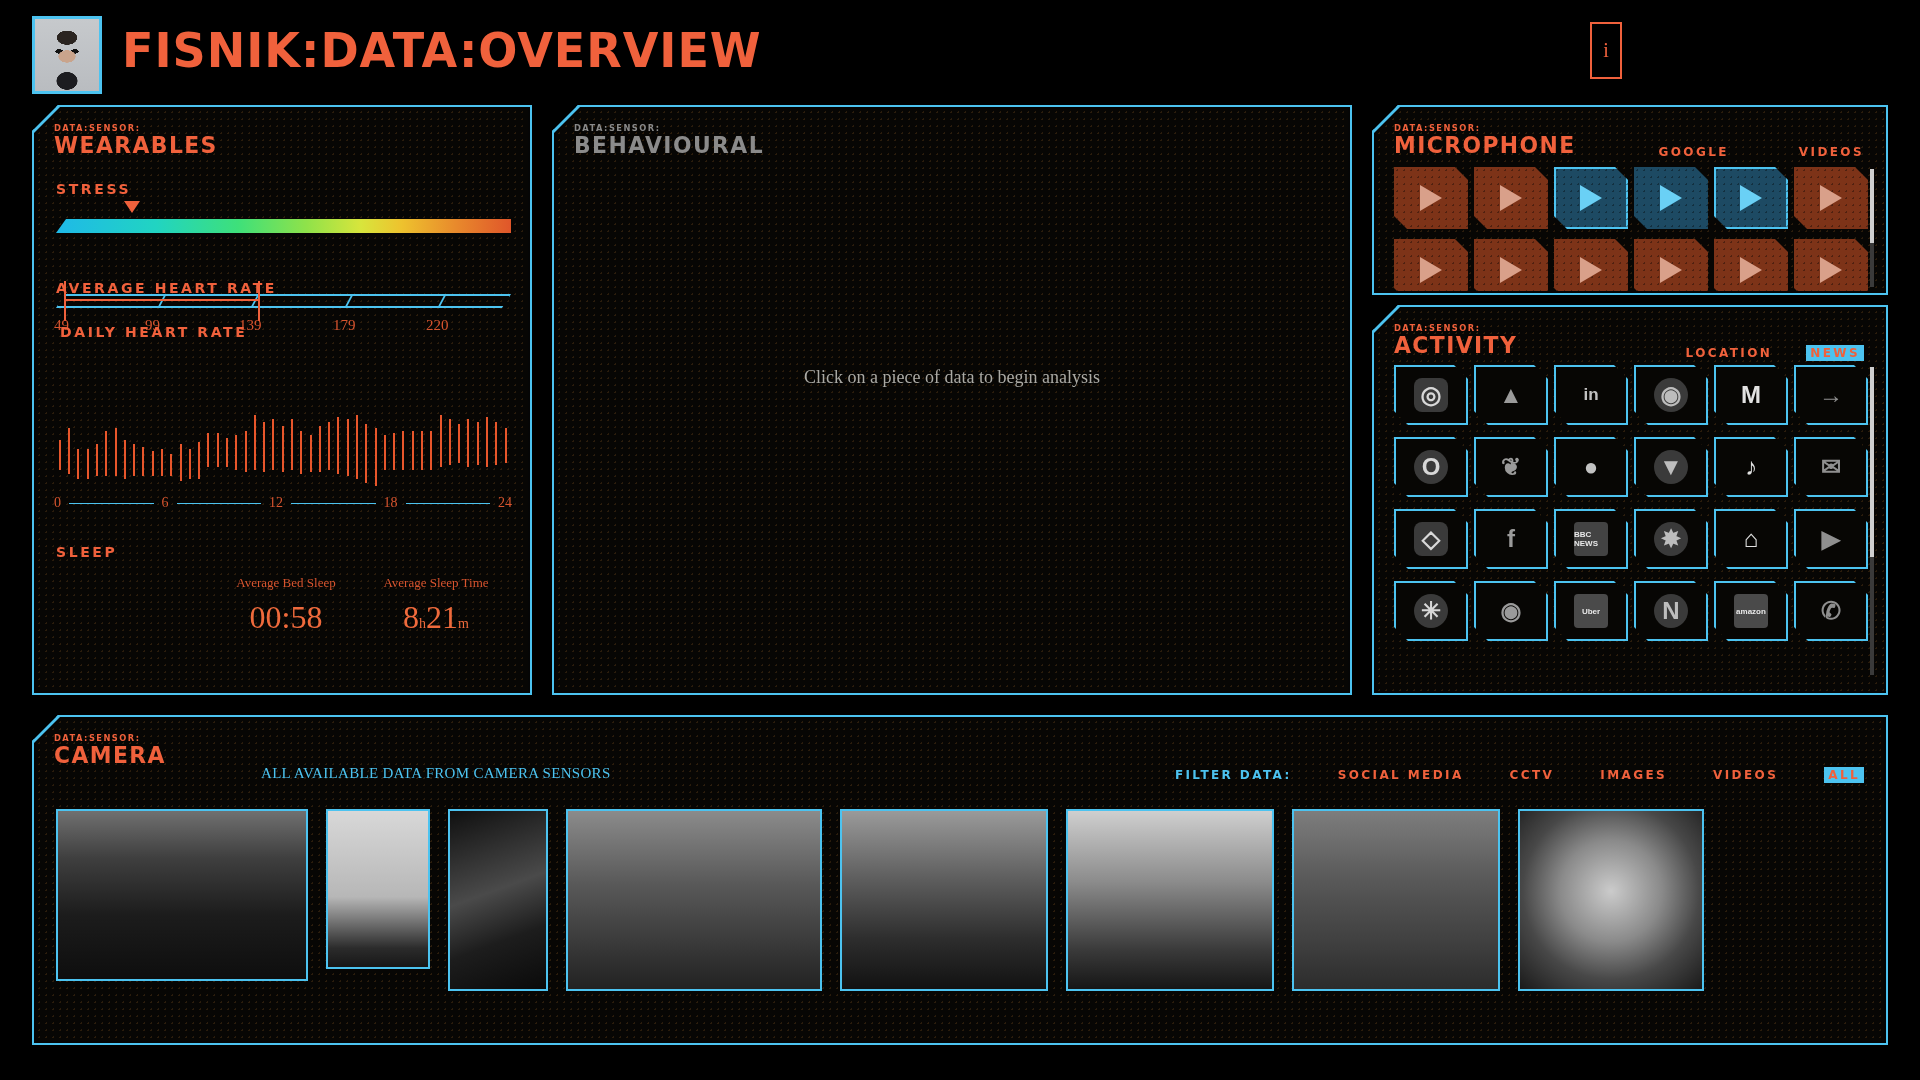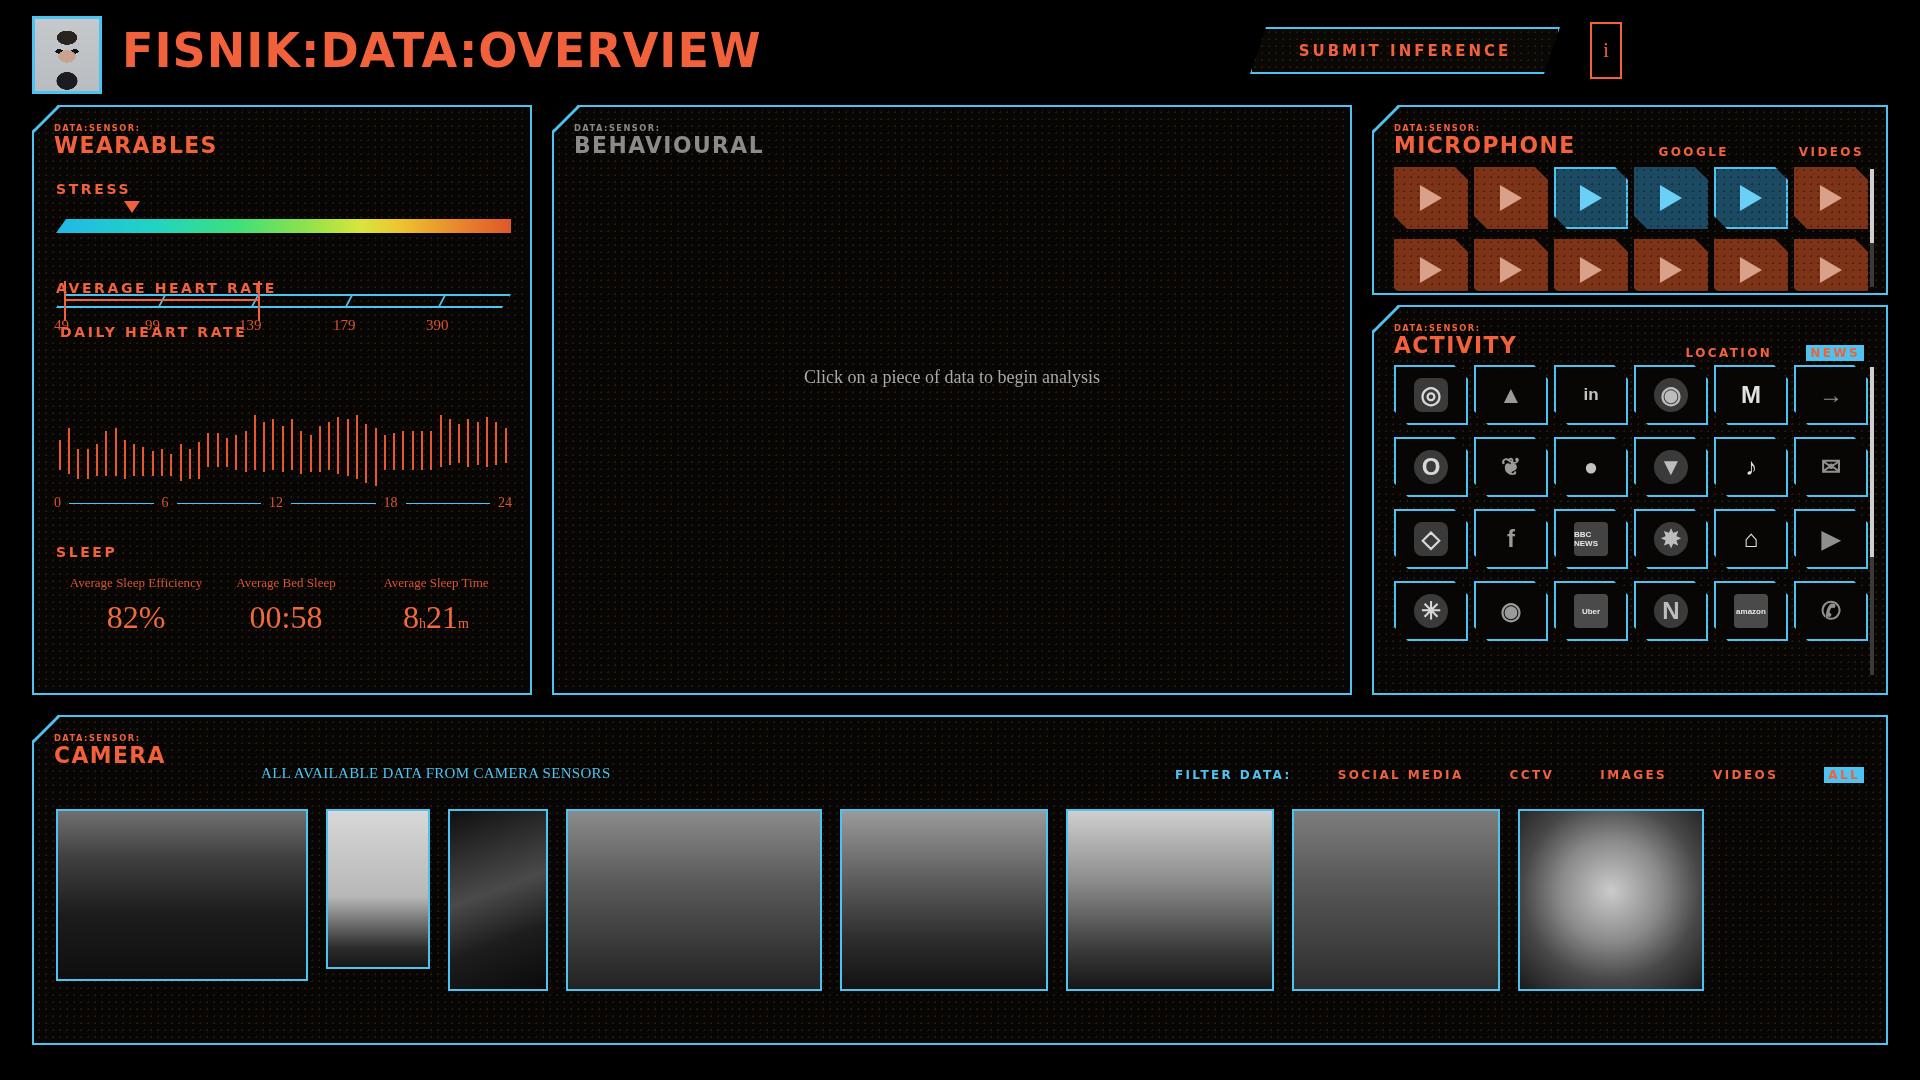--- a/index.html
+++ b/index.html
@@ -242,23 +242,20 @@
   }
   .thumb-frame { border: 2px solid #4cc3f0; overflow: hidden; flex: none; }
   .thumb-img { width: 100%; height: 100%; filter: grayscale(1); }
 </style>
 </head>
 <body>
 
 <div id="header">
   <div id="avatar"></div>
   <div id="app-title">FISNIK:DATA:OVERVIEW</div>
-  <div id="submit-btn">
-    <span class="tech-label">SUBMIT INFERENCE</span>
-  </div>
   <div id="info-btn">
     <span>i</span>
   </div>
 </div>
 
 <div class="panel" id="wearables">
   <div class="panel-inner">
     <div style="position:absolute;left:18px;top:14px;">
       <div class="sensor-kicker">DATA:SENSOR:</div>
       <div class="sensor-title">WEARABLES</div>
@@ -274,21 +271,21 @@
     <div class="ahr-notch" style="left:218px;"></div>
     <div class="ahr-notch" style="left:312px;"></div>
     <div class="ahr-notch" style="left:405px;"></div>
     <div id="ahr-fill"></div>
     <div class="ahr-handle" style="left:28px;"></div>
     <div class="ahr-handle" style="left:222px;"></div>
     <div class="ahr-tick" style="left:18px;">49</div>
     <div class="ahr-tick" style="left:109px;">99</div>
     <div class="ahr-tick" style="left:203px;">139</div>
     <div class="ahr-tick" style="left:297px;">179</div>
-    <div class="ahr-tick" style="left:390px;">390</div>
+    <div class="ahr-tick" style="left:390px;">220</div>
 
     <div class="sec-label" style="position:absolute;left:24px;top:215px;">DAILY HEART RATE</div>
     <div id="dhr-chart">
         <div class="bar" style="left: 2.78571px; top: 30.8571px; height: 29.7143px;"></div>
         <div class="bar" style="left: 12.0714px; top: 19.4286px; height: 45.7143px;"></div>
         <div class="bar" style="left: 21.3571px; top: 40px; height: 29.7143px;"></div>
         <div class="bar" style="left: 30.6429px; top: 40px; height: 29.7143px;"></div>
         <div class="bar" style="left: 39.9286px; top: 35.4286px; height: 32px;"></div>
         <div class="bar" style="left: 49.2143px; top: 21.7143px; height: 45.7143px;"></div>
         <div class="bar" style="left: 58.5px; top: 19.4286px; height: 48px;"></div>
@@ -342,24 +339,20 @@
       <span class="ln"></span>
       <span class="tk">12</span>
       <span class="ln"></span>
       <span class="tk">18</span>
       <span class="ln"></span>
       <span class="tk">24</span>
     </div>
 
     <div class="sec-label" style="position:absolute;left:20px;top:435px;">SLEEP</div>
 
-    <div class="sleep-col" style="left:25px;top:466px;width:150px;">
-      <div class="sleep-cap">Average Sleep Efficiency</div>
-      <div class="sleep-val">82%</div>
-    </div>
     <div class="sleep-col" style="left:180px;top:466px;width:140px;">
       <div class="sleep-cap">Average Bed Sleep</div>
       <div class="sleep-val">00:58</div>
     </div>
     <div class="sleep-col" style="left:325px;top:466px;width:150px;">
       <div class="sleep-cap">Average Sleep Time</div>
       <div class="sleep-val">
         <span>8</span><sub>h</sub><span>21</span><sub>m</sub>
       </div>
     </div>

